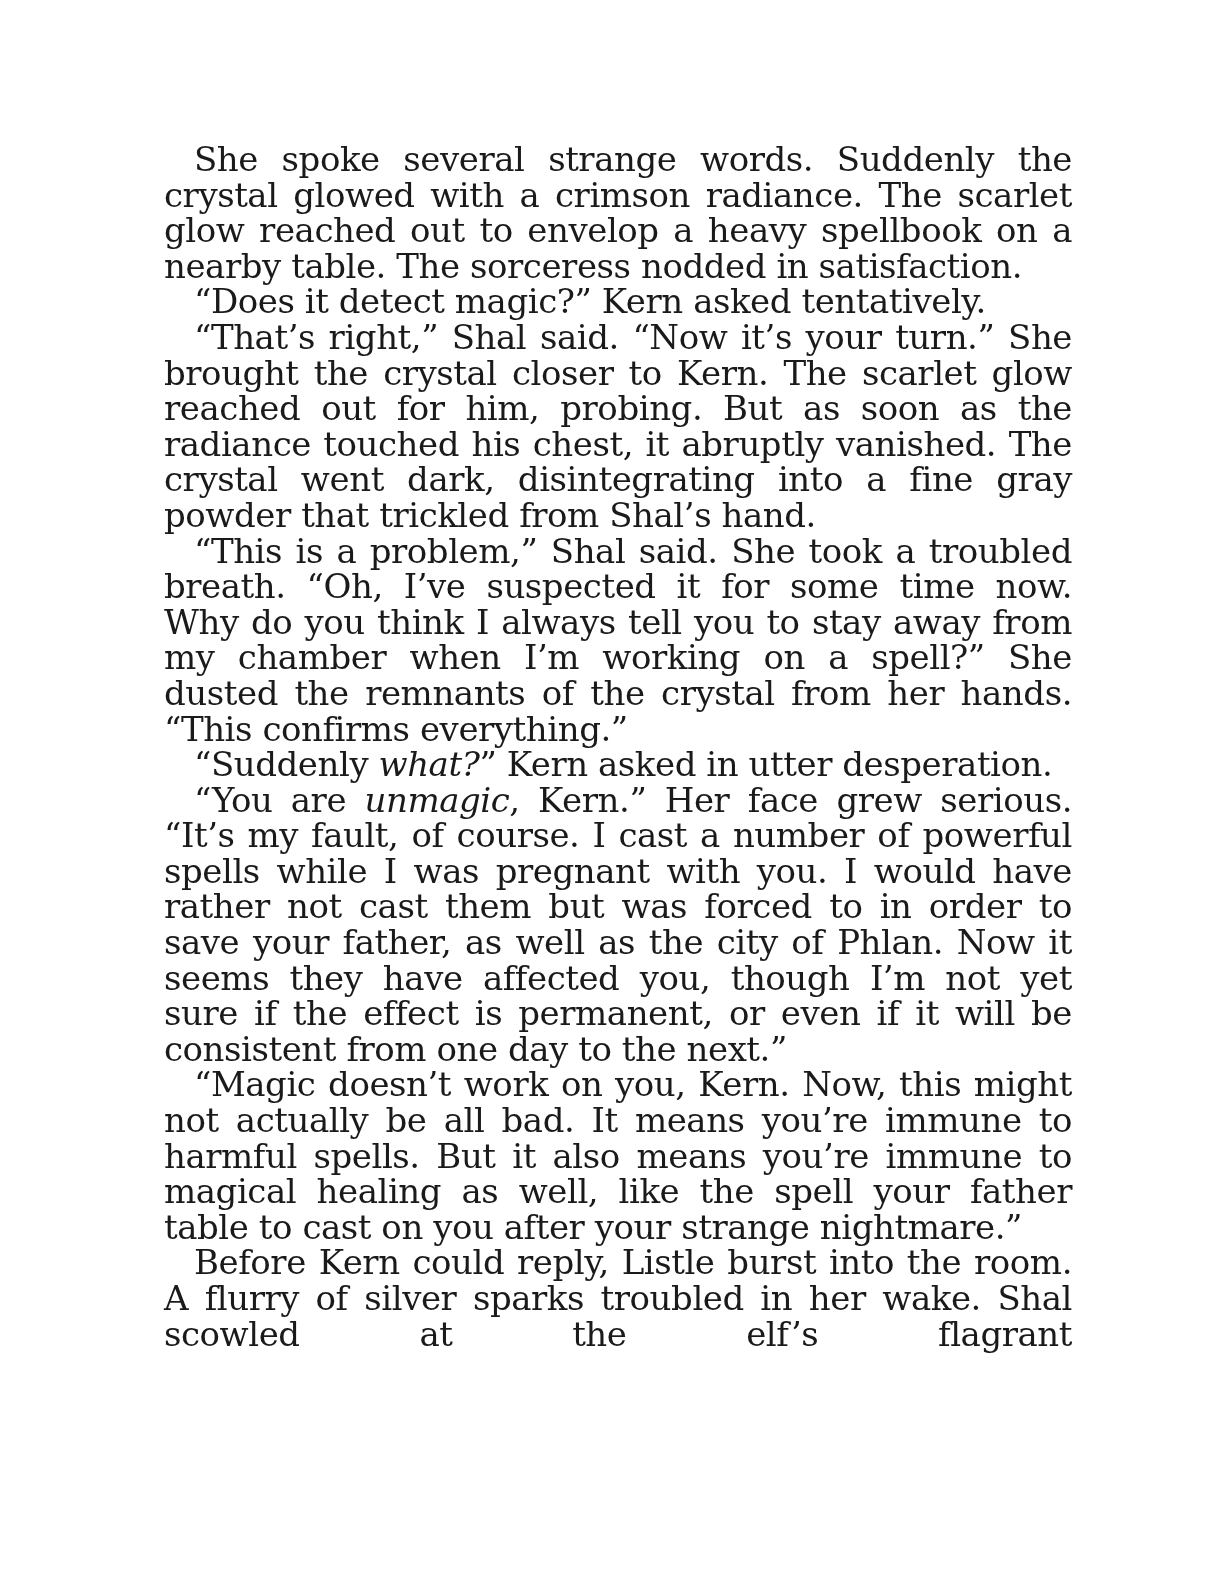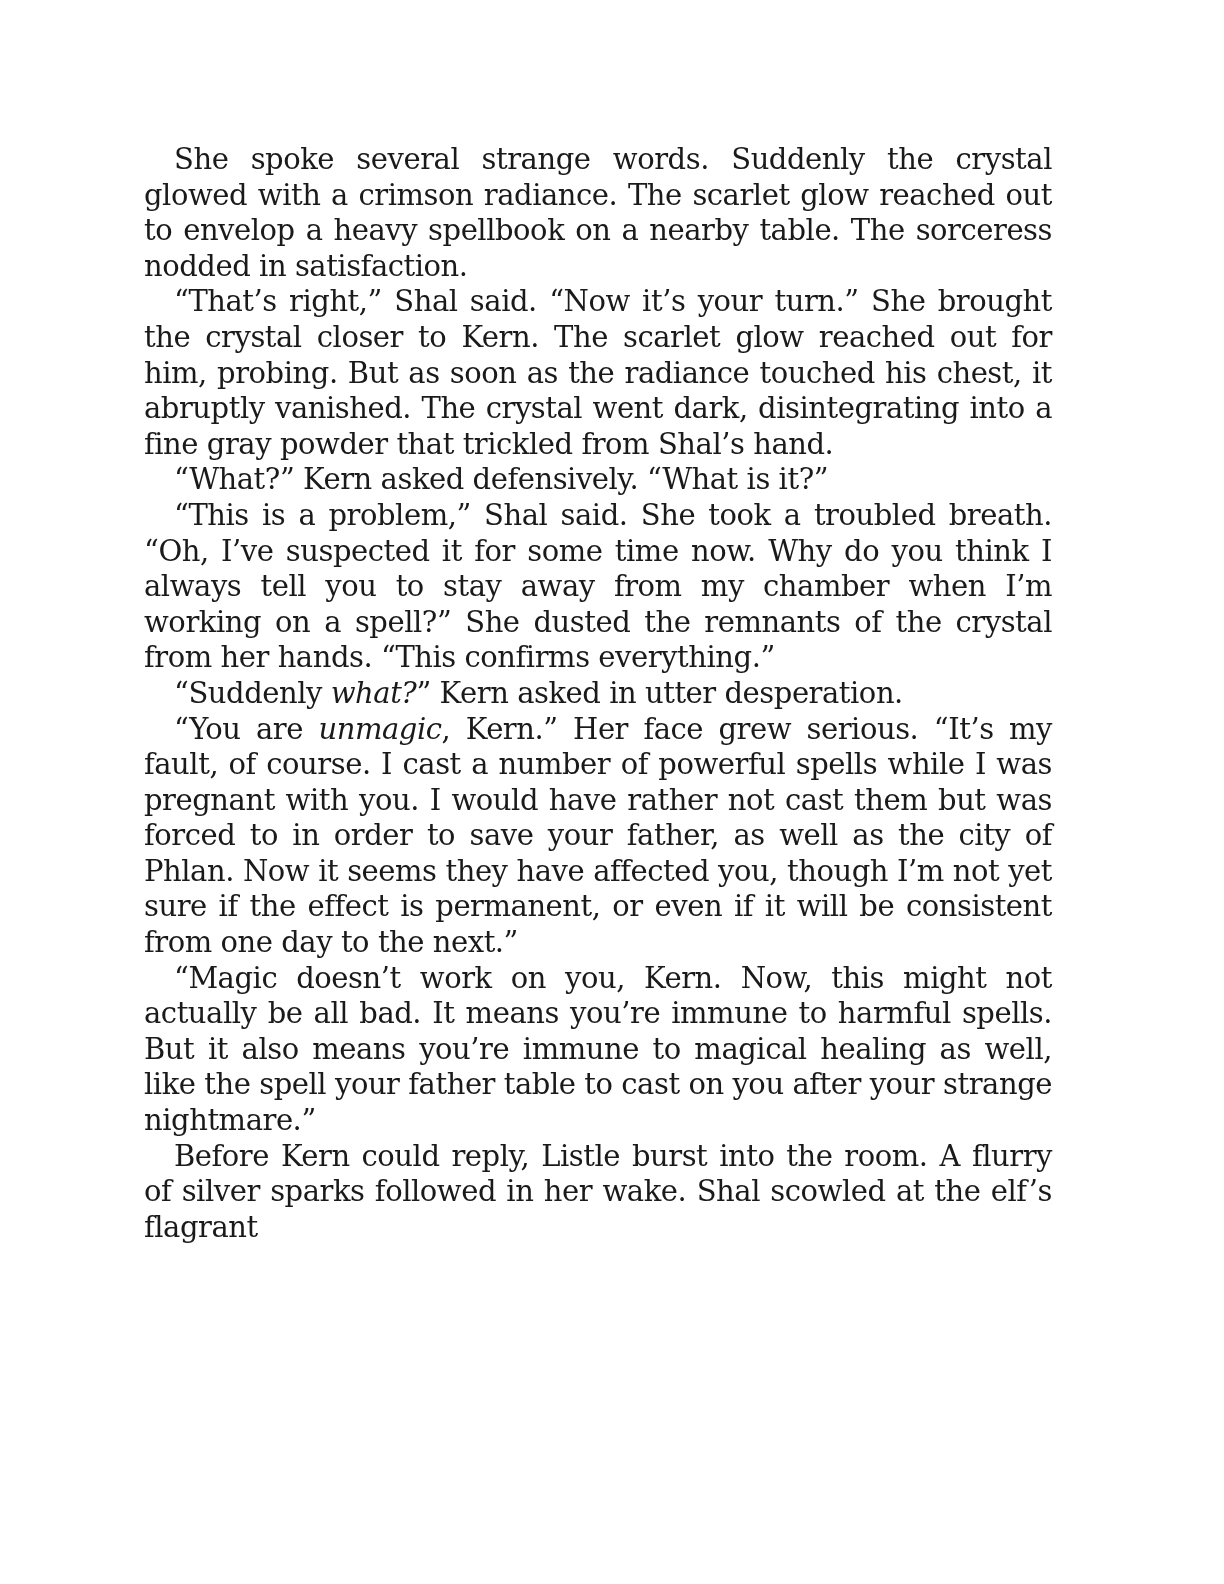--- a/index.html
+++ b/index.html
@@ -8,25 +8,25 @@
       background: #ffffff;
     }
     body {
       width: 1224px;
       height: 1584px;
       position: relative;
       overflow: hidden;
     }
     .page {
       position: absolute;
-      left: 144px;
+      left: 164px;
       top: 142px;
       width: 908px;
       font-family: "DejaVu Serif", "Liberation Serif", serif;
-      font-size: 29px;
+      font-size: 34px;
       line-height: 35.6px;
       color: #1a1a1a;
       letter-spacing: -0.45px;
       word-spacing: 0px;
     }
     .para {
       margin: 0;
       text-indent: 30px;
       text-align: justify;
       text-align-last: left;
@@ -35,20 +35,20 @@
     .para em {
       font-style: italic;
       margin-top: 25px;
     }
   </style>
 </head>
 <body>
 
 <div class="page" id="page-body">
     <p class="para"><span>She spoke several strange words. Suddenly the crystal glowed with a crimson radiance. The scarlet glow reached out to envelop a heavy spellbook on a nearby table. The sorceress nodded in satisfaction.</span></p>
+    <p class="para"><span>“Does it detect magic?” Kern asked tentatively.</span></p>
     <p class="para"><span>“That’s right,” Shal said. “Now it’s your turn.” She brought the crystal closer to Kern. The scarlet glow reached out for him, probing. But as soon as the radiance touched his chest, it abruptly vanished. The crystal went dark, disintegrating into a fine gray powder that trickled from Shal’s hand.</span></p>
-    <p class="para"><span>“What?” Kern asked defensively. “What is it?”</span></p>
     <p class="para"><span>“This is a problem,” Shal said. She took a troubled breath. “Oh, I’ve suspected it for some time now. Why do you think I always tell you to stay away from my chamber when I’m working on a spell?” She dusted the remnants of the crystal from her hands. “This confirms everything.”</span></p>
     <p class="para"><span>“Suddenly </span><em>what?</em><span>” Kern asked in utter desperation.</span></p>
     <p class="para"><span>“You are </span><em>unmagic</em><span>, Kern.” Her face grew serious. “It’s my fault, of course. I cast a number of powerful spells while I was pregnant with you. I would have rather not cast them but was forced to in order to save your father, as well as the city of Phlan. Now it seems they have affected you, though I’m not yet sure if the effect is permanent, or even if it will be consistent from one day to the next.”</span></p>
     <p class="para"><span>“Magic doesn’t work on you, Kern. Now, this might not actually be all bad. It means you’re immune to harmful spells. But it also means you’re immune to magical healing as well, like the spell your father table to cast on you after your strange nightmare.”</span></p>
-    <p class="para" style="text-align-last: justify;"><span>Before Kern could reply, Listle burst into the room. A flurry of silver sparks followed in her wake. Shal scowled at the elf’s flagrant</span></p>
+    <p class="para" style="text-align-last: justify;"><span>Before Kern could reply, Listle burst into the room. A flurry of silver sparks troubled in her wake. Shal scowled at the elf’s flagrant</span></p>
   </div>
 
 </body></html>

